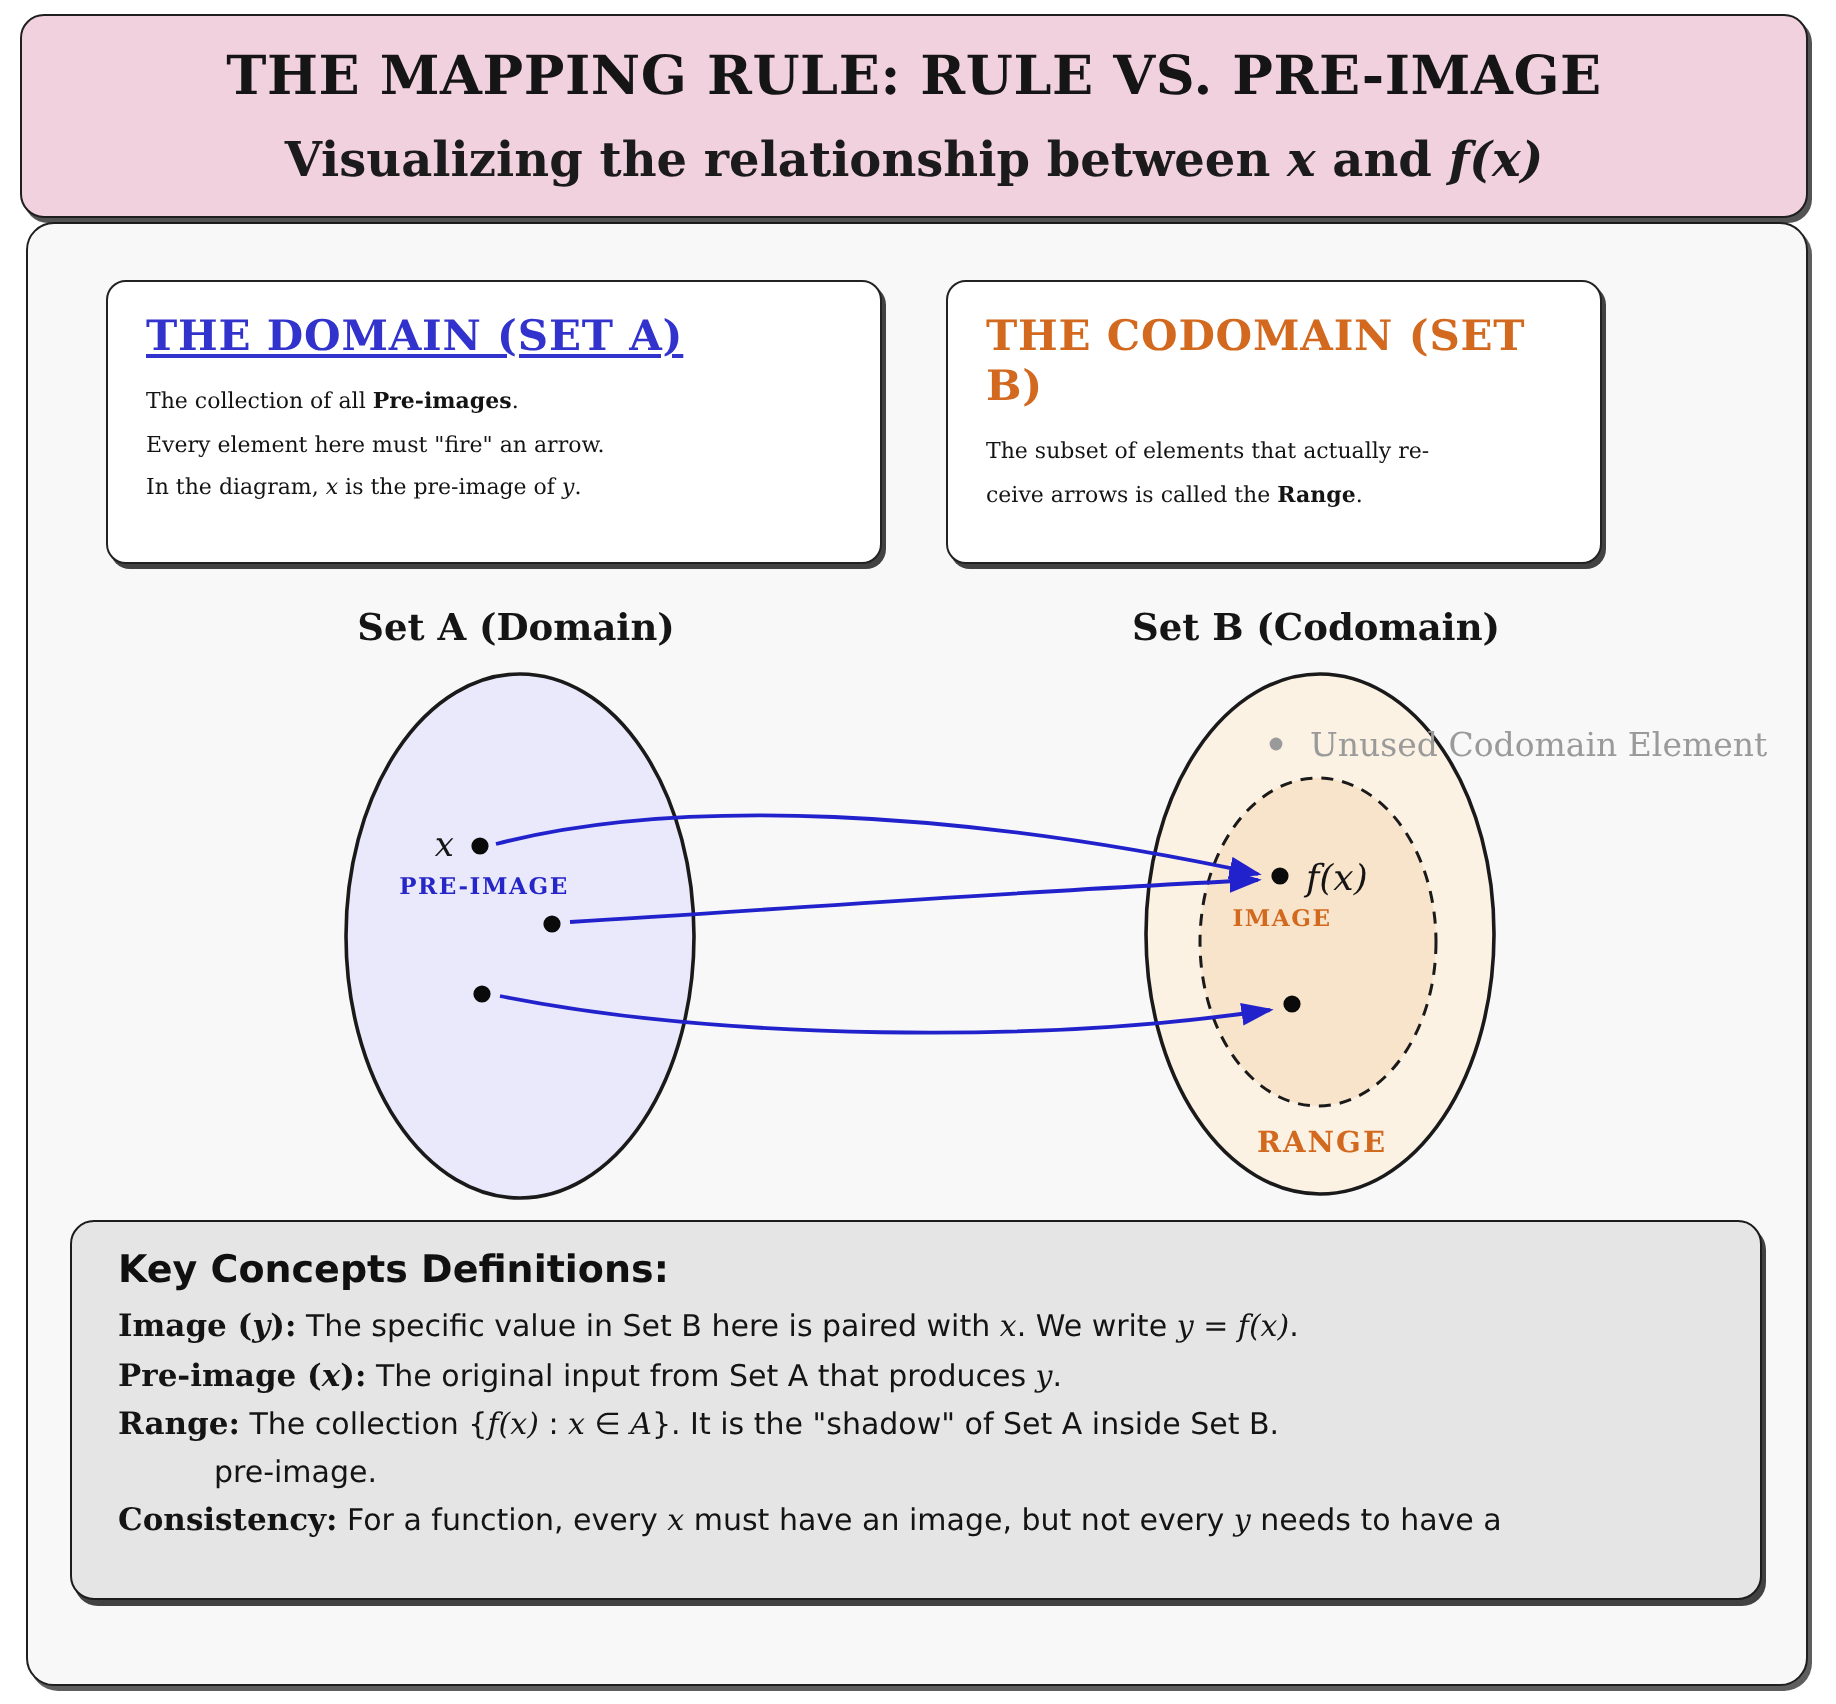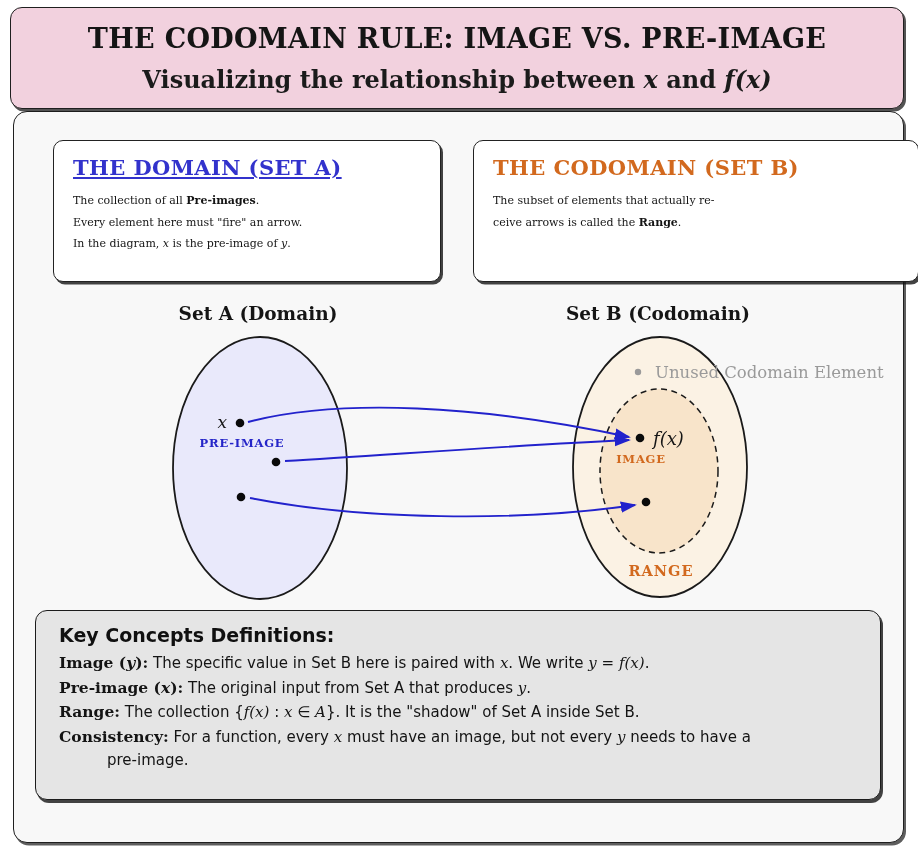--- a/index.html
+++ b/index.html
@@ -27,21 +27,21 @@
     box-shadow:2px 2.5px 0 rgba(25,25,25,0.7); z-index:1;
   }
   
   .info-box {
     position:absolute; top:140px; height:142px; background:#ffffff;
     border:1.4px solid #222; border-radius:10px;
     box-shadow:2px 2.5px 0 rgba(20,20,20,0.8);
     padding:14px 19px 0 19px; box-sizing:border-box; z-index:3;
   }
   .info-box.left  { left:53px;  width:388px; }
-  .info-box.right { left:473px; width:446px; }
+  .info-box.right { left:473px; width:328px; }
   .info-title { font-size:21px; font-weight:bold; letter-spacing:0.4px; margin-bottom:10px; }
   .info-title.blue   { color:#3232CC;text-decoration:underline; }
   .info-title.orange { color:#D2691E; }
   .info-line { font-size:11px; line-height:21.5px; color:#141414; }
   
   .seg-b  { font-family:"DejaVu Serif", serif; font-weight:bold; font-style:normal; }
   .seg-bi { font-family:"DejaVu Serif", serif; font-weight:bold; font-style:italic; }
   .seg-i  { font-family:"DejaVu Serif", serif; font-style:italic; font-weight:inherit; }
   .seg-n  {}
   
@@ -58,21 +58,21 @@
   .defs-line { font-size:15px; line-height:23.5px; color:#141414; font-family:"DejaVu Sans", sans-serif; }
   .defs-line .seg-b, .defs-line .seg-bi { font-size:15.5px; }
   .defs-line.indent { padding-left:48px; }
 </style>
 </head>
 <body>
 
 <div class="page">
 
   <div class="header-box">
-    <div class="header-title">THE CODOMAIN RULE: IMAGE VS. PRE-IMAGE</div>
+    <div class="header-title">THE MAPPING RULE: RULE VS. PRE-IMAGE</div>
     <div class="header-subtitle"><span class="seg-n">Visualizing the relationship between </span><span class="seg-i">x</span><span class="seg-n"> and </span><span class="seg-i">f(x)</span></div>
   </div>
 
   <div class="main-box"></div>
 
   <div class="info-box left">
     <div class="info-title blue">THE DOMAIN (SET A)</div>
     <div class="info-line"><span class="seg-n">The collection of all </span><span class="seg-b">Pre-images</span><span class="seg-n">.</span></div>
     <div class="info-line"><span class="seg-n">Every element here must "fire" an arrow.</span></div>
     <div class="info-line"><span class="seg-n">In the diagram, </span><span class="seg-i">x</span><span class="seg-n"> is the pre-image of </span><span class="seg-i">y</span><span class="seg-n">.</span></div>
@@ -119,17 +119,17 @@
 
     <circle cx="646" cy="209" r="4.3" fill="#0a0a0a"></circle>
     <text x="661" y="283" text-anchor="middle" font-size="14.5" font-weight="bold" letter-spacing="1" fill="#D2691E">RANGE</text>
   </svg>
 
   <div class="defs-box">
     <div class="defs-heading">Key Concepts Definitions:</div>
     <div class="defs-line"><span class="seg-b">Image (</span><span class="seg-bi">y</span><span class="seg-b">):</span><span class="seg-n"> The specific value in Set B here is paired with </span><span class="seg-i">x</span><span class="seg-n">. We write </span><span class="seg-i">y</span><span class="seg-n"> = </span><span class="seg-i">f(x)</span><span class="seg-n">.</span></div>
     <div class="defs-line"><span class="seg-b">Pre-image (</span><span class="seg-bi">x</span><span class="seg-b">):</span><span class="seg-n"> The original input from Set A that produces </span><span class="seg-i">y</span><span class="seg-n">.</span></div>
     <div class="defs-line"><span class="seg-b">Range:</span><span class="seg-n"> The collection {</span><span class="seg-i">f(x)</span><span class="seg-n"> : </span><span class="seg-i">x</span><span class="seg-n"> ∈ </span><span class="seg-i">A</span><span class="seg-n">}. It is the "shadow" of Set A inside Set B.</span></div>
+    <div class="defs-line indent"><span class="seg-n">pre-image.</span></div>
     <div class="defs-line"><span class="seg-b">Consistency:</span><span class="seg-n"> For a function, every </span><span class="seg-i">x</span><span class="seg-n"> must have an image, but not every </span><span class="seg-i">y</span><span class="seg-n"> needs to have a</span></div>
-    <div class="defs-line indent"><span class="seg-n">pre-image.</span></div>
   </div>
 
 </div>
 
 </body></html>

